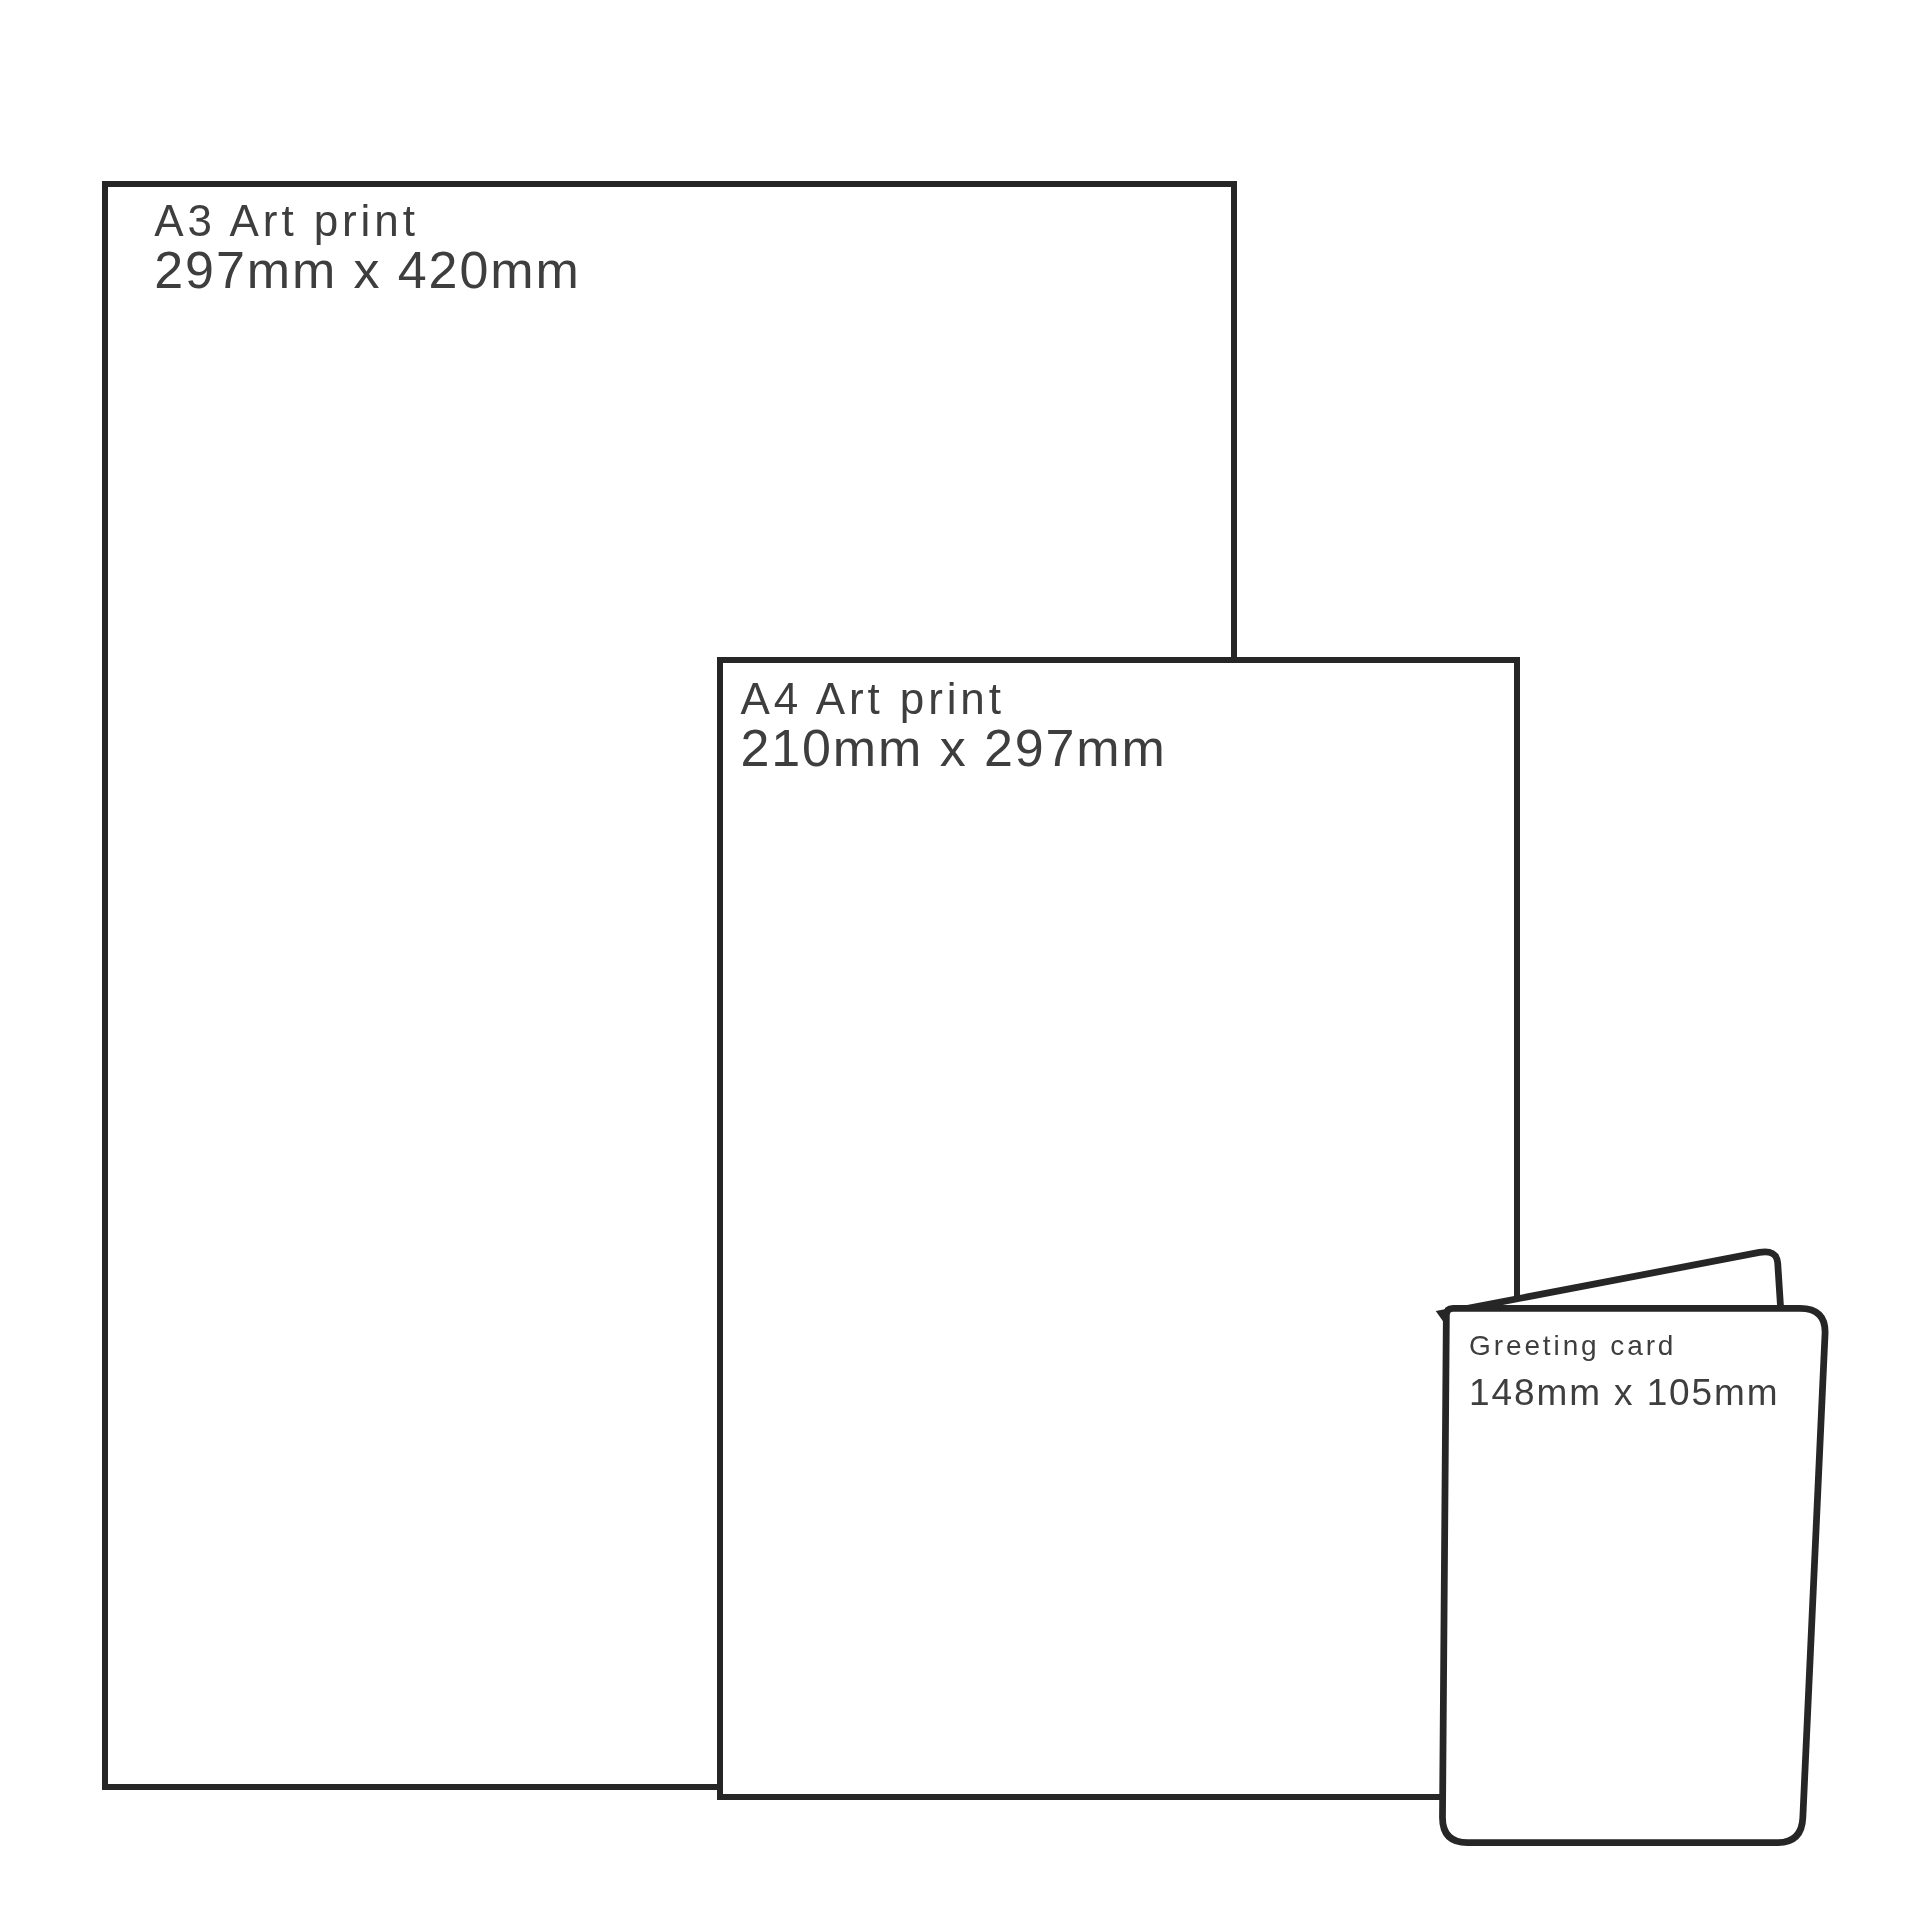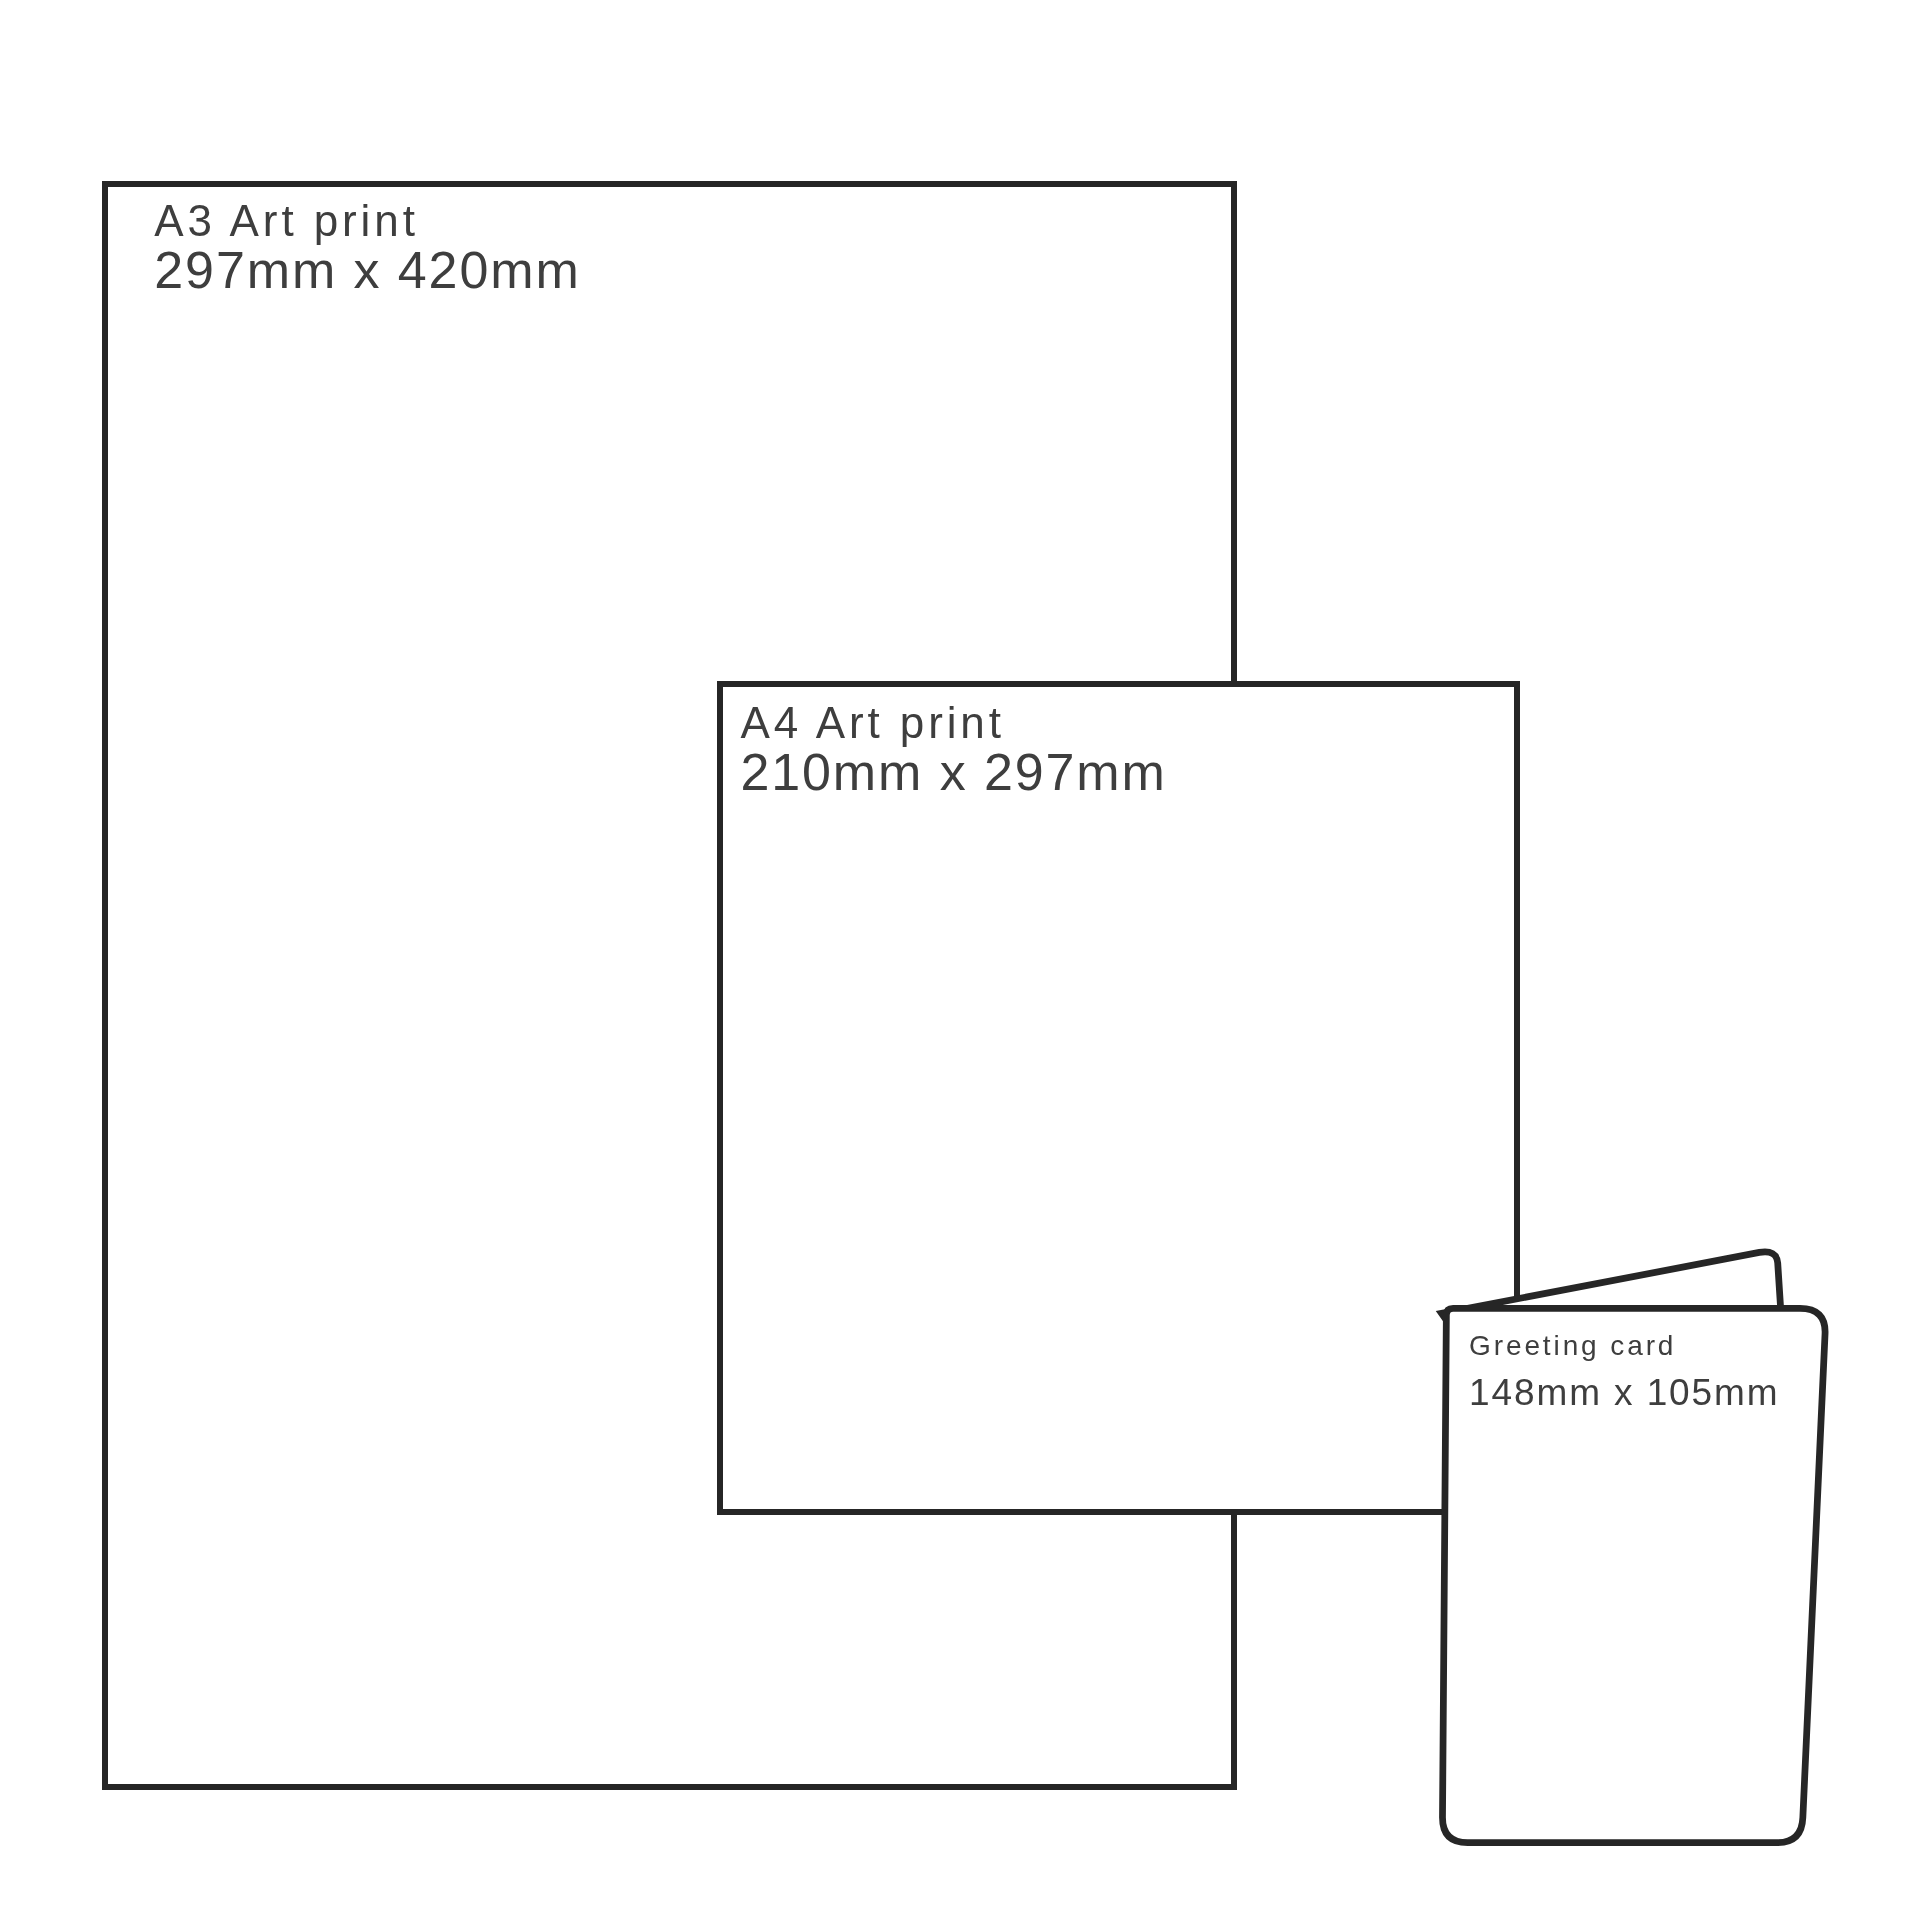--- a/index.html
+++ b/index.html
@@ -22,23 +22,23 @@
     border: 6.8px solid #262626;
   }
   #a3-sheet {
     left: 102px;
     top: 181px;
     width: 1135px;
     height: 1609px;
   }
   #a4-sheet {
     left: 717px;
-    top: 681px;
+    top: 657px;
     width: 803px;
-    height: 834px;
+    height: 1143px;
     text-decoration: underline;
   }
   .label {
     position: absolute;
     color: #3e3e3e;
     font-weight: 300;
   }
   .label .title {
     font-size: 44px;
     letter-spacing: 3.9px;

